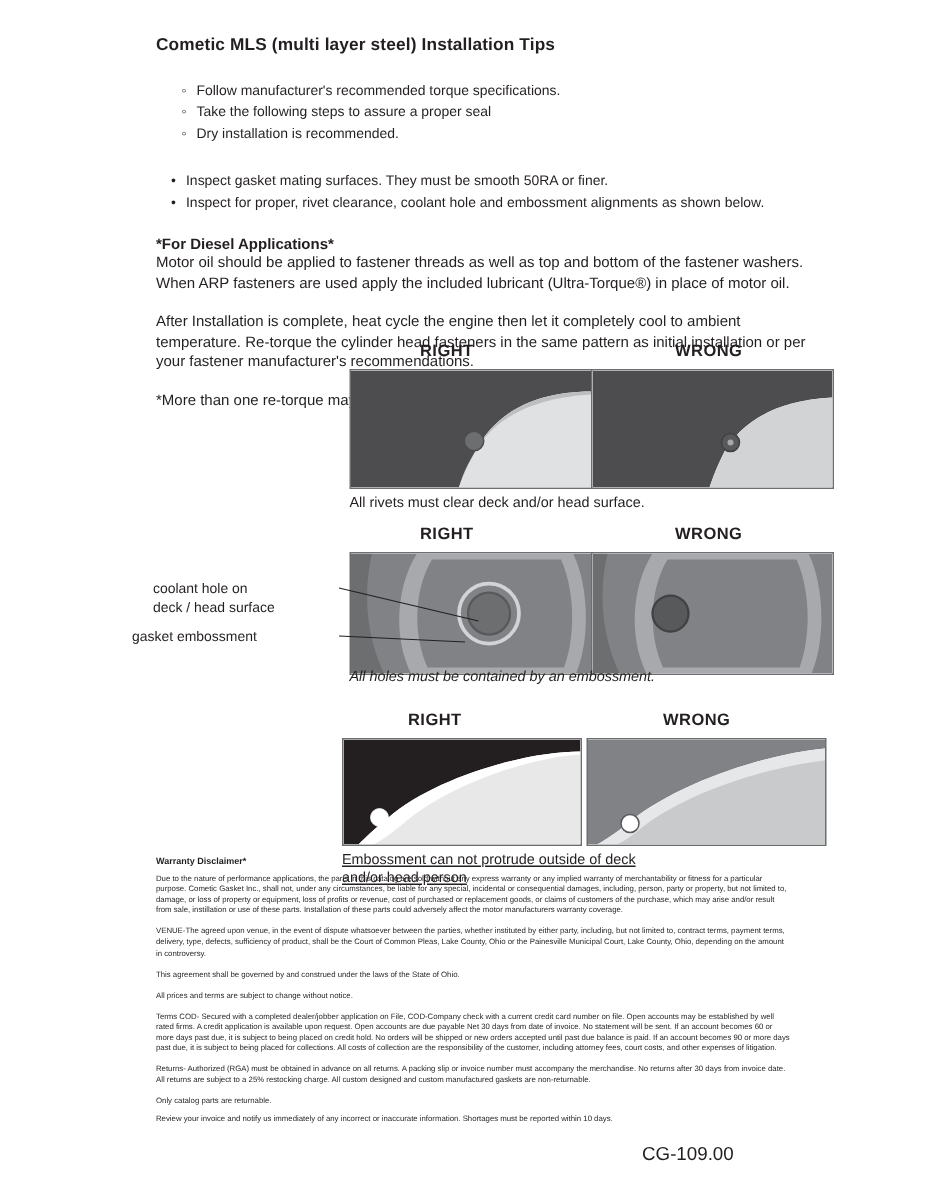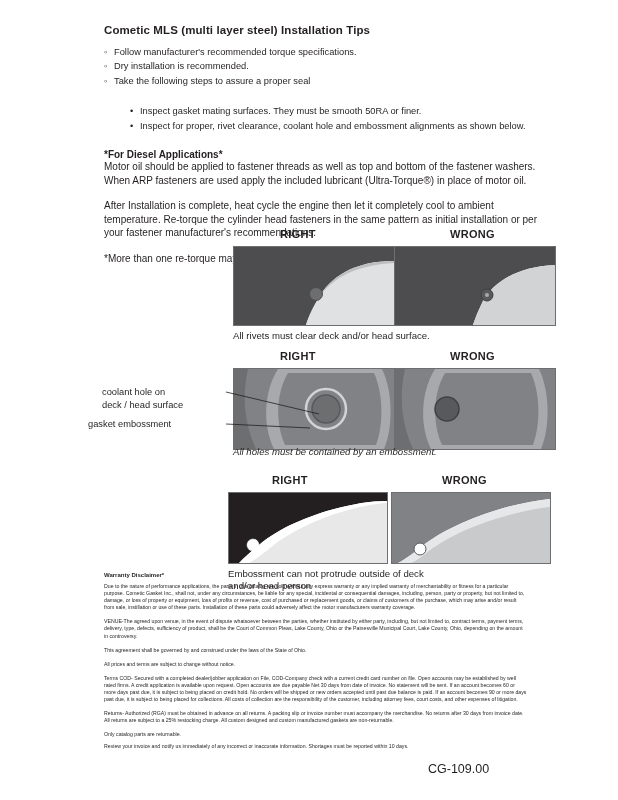--- a/index.html
+++ b/index.html
@@ -28,39 +28,39 @@
     width: 448px;
   }
   h1.title {
     font-size: 11.5px;
     font-weight: bold;
     margin: 0 0 9px 0;
     letter-spacing: 0.1px;
   }
   ul.bullets {
     list-style: none;
-    margin: 0;
+    margin: 17px;
     padding: 0;
   }
   ul.bullets > li {
     font-size: 9.3px;
     line-height: 14.4px;
     padding-left: 10px;
     position: relative;
   }
   ul.bullets > li::before {
     content: "\25E6";
     position: absolute;
     left: 0;
     top: 0;
     font-size: 9.3px;
   }
   ul.subbullets {
     list-style: none;
-    margin: 16px;
+    margin: 0;
     padding: 0 0 0 10px;
   }
   ul.subbullets > li {
     font-size: 9.3px;
     line-height: 14.4px;
     padding-left: 10px;
     position: relative;
   }
   ul.subbullets > li::before {
     content: "\2022";
@@ -158,22 +158,22 @@
 </head>
 <body>
 
 <div class="page">
 
   <div class="content">
     <h1 class="title">Cometic MLS (multi layer steel) Installation Tips</h1>
 
     <ul class="bullets">
       <li>Follow manufacturer's recommended torque specifications.</li>
+      <li>Take the following steps to assure a proper seal</li>
       <li>Dry installation is recommended.</li>
-      <li>Take the following steps to assure a proper seal</li>
     </ul>
     <ul class="subbullets">
       <li>Inspect gasket mating surfaces.  They must be smooth 50RA or finer.</li>
       <li>Inspect for proper, rivet clearance, coolant hole and embossment alignments as shown below.</li>
     </ul>
 
     <h2 class="subtitle">*For Diesel Applications*</h2>
     <p class="para">Motor oil should be applied to fastener threads as well as top and bottom of the fastener washers. When ARP fasteners are used apply the included lubricant (Ultra-Torque®) in place of motor oil.</p>
     <p class="para">After Installation is complete, heat cycle the engine then let it completely cool to ambient temperature. Re-torque the cylinder head fasteners in the same pattern as initial installation or per your fastener manufacturer's recommendations.</p>
     <p class="para last">*More than one re-torque may be required to achieve proper fastener stretch*</p>
@@ -269,21 +269,21 @@
     <div class="panel right" style="top:264px; left:287px; width:158px; height:70px;">
       <svg width="158" height="70" viewBox="0 0 158 70">
         <rect x="0" y="0" width="158" height="70" fill="#ffffff"></rect>
         <path d="M0,0 L158,0 L158,6 C116,10 56,30 24,58 C16,64 10,68 6,70 L0,70 Z" fill="#808285"></path>
         <path d="M158,6 C116,10 56,30 24,58 C16,64 10,68 6,70 L158,70 Z" fill="#e6e7e8"></path>
         <path d="M158,14 C120,18 62,36 32,62 C24,68 20,70 18,70 L158,70 Z" fill="#bcbec0" opacity="0.7"></path>
         <circle cx="28" cy="56" r="6" fill="#ffffff" stroke="#58595b" stroke-width="1"></circle>
       </svg>
     </div>
 
-    <div class="caption" style="top:340px; left:124px;">
+    <div class="caption" style="top:340px; left:124px;text-decoration:underline;">
       <span>Embossment can not protrude outside of deck</span><br>
       <span>and/or head person</span>
     </div>
   </div>
 
   <div class="warranty">
     <h3>Warranty Disclaimer*</h3>
     <p>Due to the nature of performance applications, the parts in this catalog are sold without any express warranty or any implied warranty of merchantability or fitness for a particular purpose.  Cometic Gasket Inc., shall not, under any circumstances, be liable for any special, incidental or consequential damages, including, person, party or property, but not limited to, damage, or loss of property or equipment, loss of profits or revenue, cost of purchased or replacement goods, or claims of customers of the purchase, which may arise and/or result from sale, instillation or use of these parts.  Installation of these parts could adversely affect the motor manufacturers warranty coverage.</p>
     <p>VENUE-The agreed upon venue, in the event of dispute whatsoever between the parties, whether instituted by either party, including, but not limited to, contract terms, payment terms, delivery, type, defects, sufficiency of product, shall be the Court of Common Pleas, Lake County, Ohio or the Painesville Municipal Court, Lake County, Ohio, depending on the amount in controversy.</p>
     <p>This agreement shall be governed by and construed under the laws of the State of Ohio.</p>

